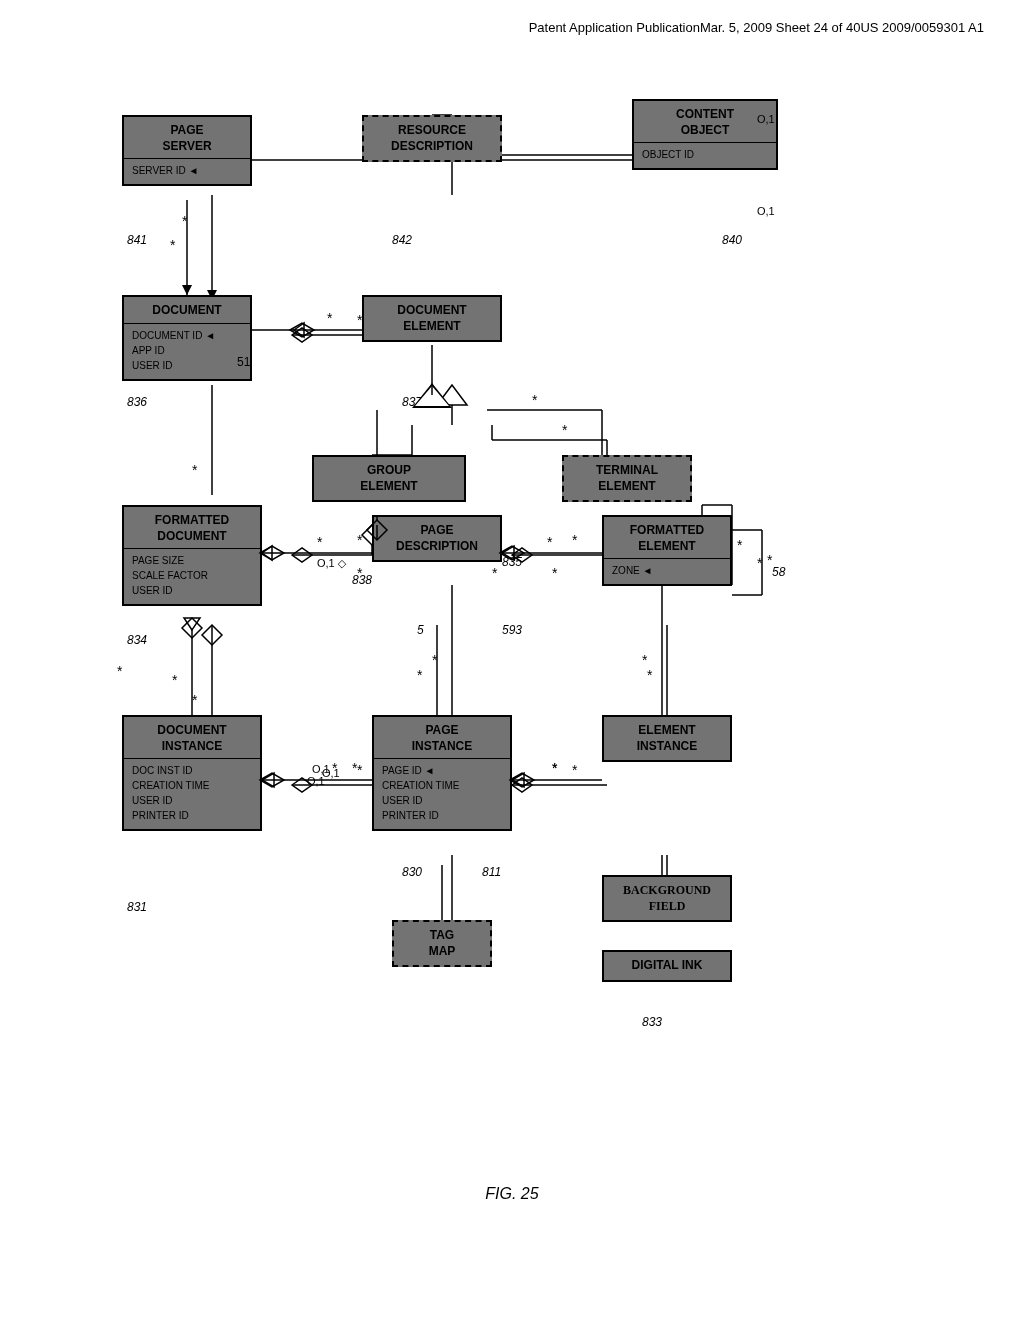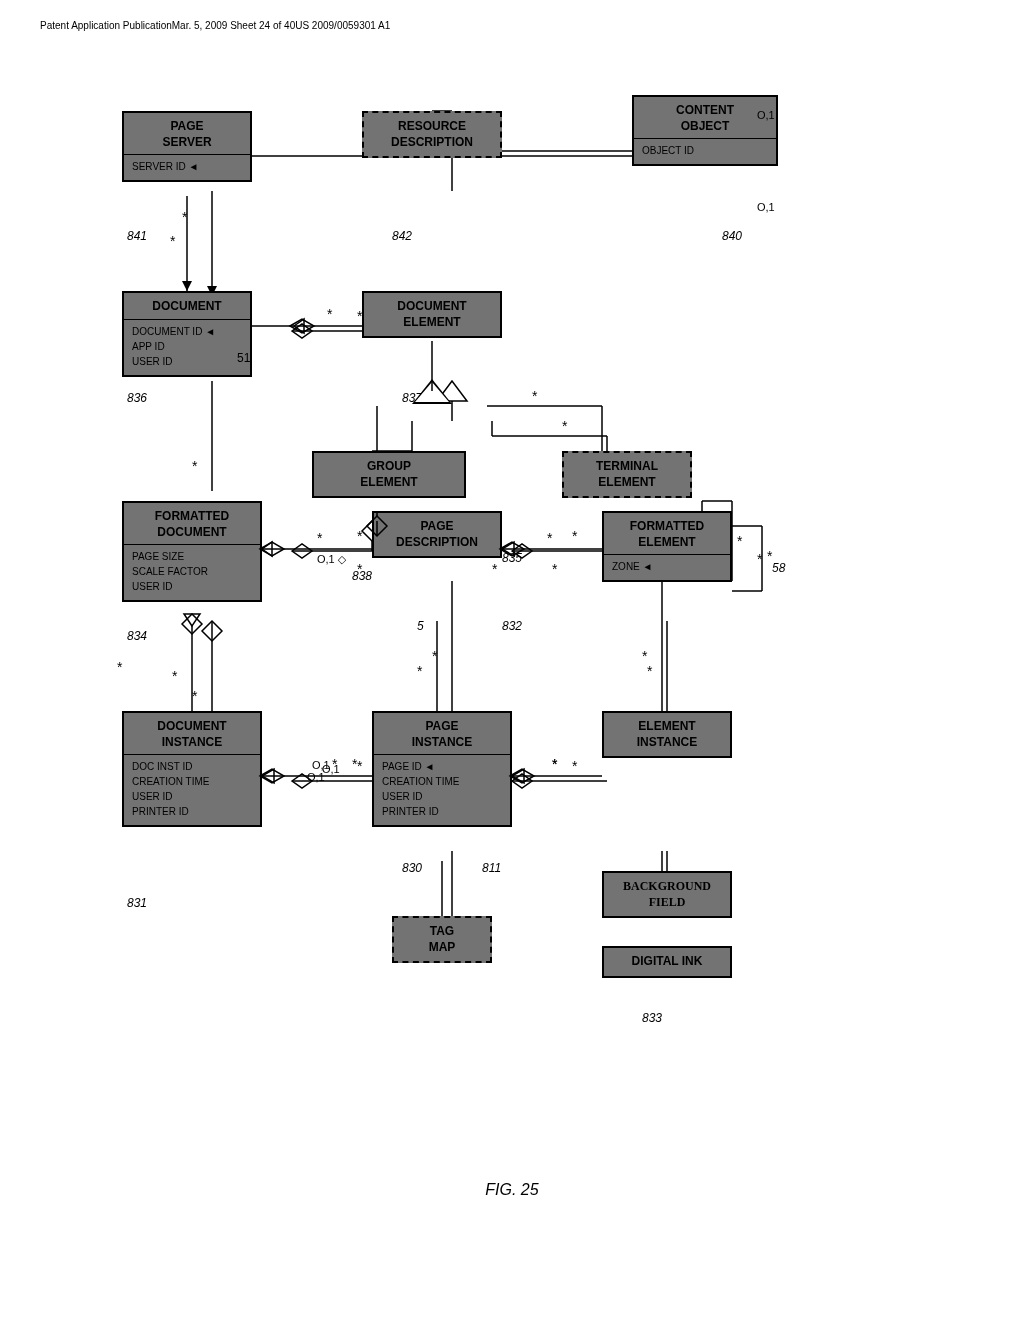--- a/index.html
+++ b/index.html
@@ -14,24 +14,24 @@
     .page {
       width: 1024px;
       min-height: 1320px;
       background: #fff;
       position: relative;
       padding: 20px 40px;
     }
 
     .header {
       display: flex;
-      justify-content: flex-start;
+      justify-content: flex-end;
       align-items: flex-start;
       margin-bottom: 30px;
-      font-size: 10px;
+      font-size: 13px;
       color: #000;
     }
 
     .diagram-area {
       position: relative;
       width: 900px;
       margin: 0 auto;
       height: 1100px;
     }
 
@@ -247,21 +247,21 @@
     <span style="position:absolute; left:295px; top:500px; font-size:14px; font-family:Arial;">*</span>
     <span style="position:absolute; left:430px; top:500px; font-size:14px; font-family:Arial;">*</span>
 
     <div class="box" style="left:540px; top:450px; width:130px;">
       <div class="box-title">FORMATTED<br>ELEMENT</div>
       <div class="box-divider"></div>
       <div class="box-fields">ZONE ◄</div>
     </div>
     <span style="position:absolute; left:695px; top:490px; font-size:14px; font-family:Arial;">*</span>
     <span style="position:absolute; left:710px; top:500px; font-size:12px; font-style:italic;">58</span>
-    <span style="position:absolute; left:440px; top:558px; font-size:12px; font-style:italic;">832</span>
+    <span style="position:absolute; left:440px; top:558px; font-size:12px; font-style:italic;">593</span>
 
     <div class="box" style="left:60px; top:650px; width:140px;">
       <div class="box-title">DOCUMENT<br>INSTANCE</div>
       <div class="box-divider"></div>
       <div class="box-fields">DOC INST ID<br>CREATION TIME<br>USER ID<br>PRINTER ID</div>
     </div>
     <span style="position:absolute; left:65px; top:800px; font-size:12px; font-style:italic;margin-top:35px;">831</span>
 
     <div class="box" style="left:310px; top:650px; width:140px;">
       <div class="box-title">PAGE<br>INSTANCE</div>

